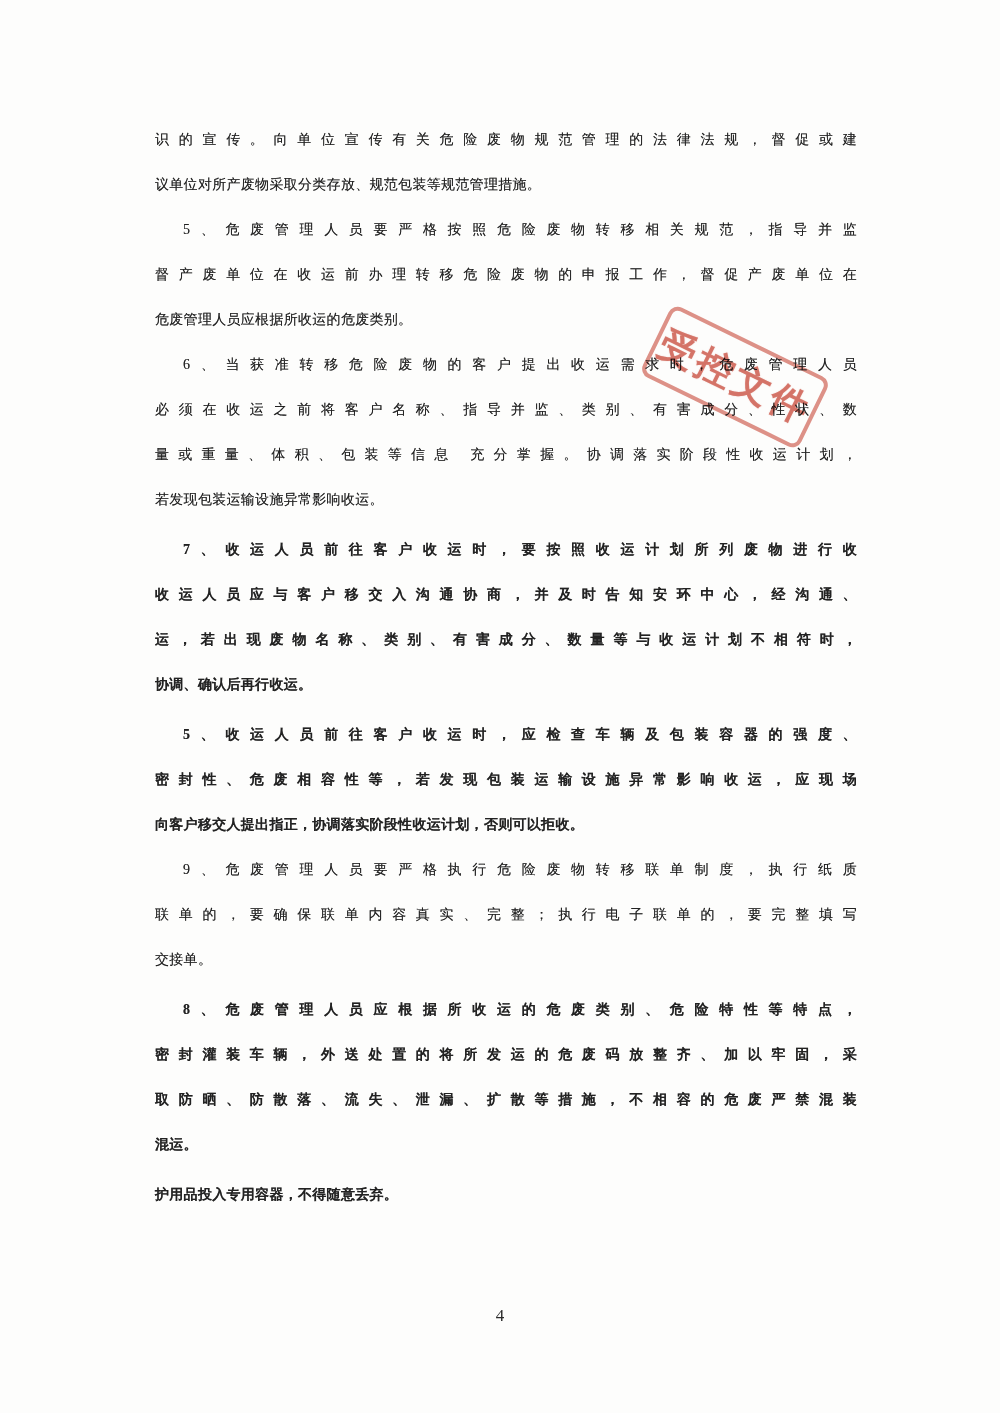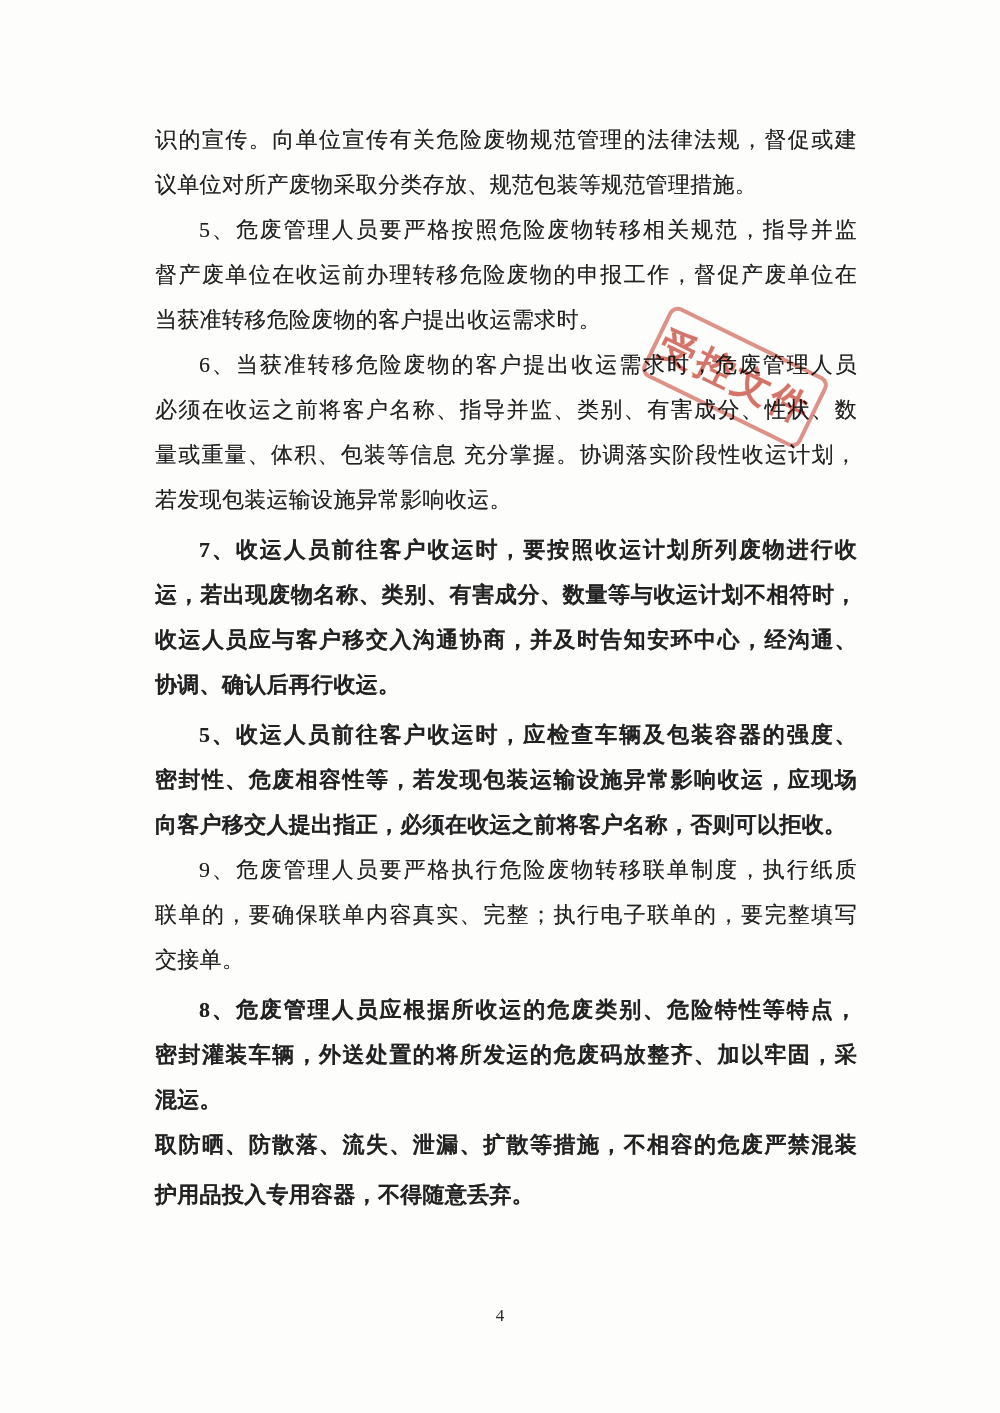--- a/index.html
+++ b/index.html
@@ -18,21 +18,21 @@
   }
   .text-block {
     position: absolute;
     left: 155px;
     top: 117px;
     width: 702px;
   }
   .para { margin: 0; padding: 0; }
   .para.gap { margin-top: 5px; font-weight: bold; }
   .line {
-    font-size: 22px;
+    font-size: 14px;
     line-height: 45px;
     text-align: justify;
     text-align-last: left;
     text-justify: inter-character;
     white-space: normal;
     letter-spacing: 0.3px;
     text-shadow: 0 0 0.5px rgba(40,40,40,0.55);
   }
   .line.just { text-align-last: justify; }
   .line.ind { text-indent: 2em; }
@@ -78,54 +78,54 @@
   <div class="text-block">
 
     <div class="para">
       <div class="line just">识的宣传。向单位宣传有关危险废物规范管理的法律法规，督促或建</div>
       <div class="line">议单位对所产废物采取分类存放、规范包装等规范管理措施。</div>
     </div>
 
     <div class="para">
       <div class="line ind just">5、危废管理人员要严格按照危险废物转移相关规范，指导并监</div>
       <div class="line just">督产废单位在收运前办理转移危险废物的申报工作，督促产废单位在</div>
-      <div class="line">当获准转移危险废物的客户提出收运需求时。</div>
+      <div class="line">危废管理人员应根据所收运的危废类别。</div>
     </div>
 
     <div class="para">
       <div class="line ind just">6、当获准转移危险废物的客户提出收运需求时，危废管理人员</div>
       <div class="line just">必须在收运之前将客户名称、指导并监、类别、有害成分、性状、数</div>
       <div class="line just">量或重量、体积、包装等信息 充分掌握。协调落实阶段性收运计划，</div>
       <div class="line">若发现包装运输设施异常影响收运。</div>
     </div>
 
     <div class="para gap">
       <div class="line ind just">7、收运人员前往客户收运时，要按照收运计划所列废物进行收</div>
+      <div class="line just">收运人员应与客户移交入沟通协商，并及时告知安环中心，经沟通、</div>
       <div class="line just">运，若出现废物名称、类别、有害成分、数量等与收运计划不相符时，</div>
-      <div class="line just">收运人员应与客户移交入沟通协商，并及时告知安环中心，经沟通、</div>
       <div class="line">协调、确认后再行收运。</div>
     </div>
 
     <div class="para gap">
       <div class="line ind just">5、收运人员前往客户收运时，应检查车辆及包装容器的强度、</div>
       <div class="line just">密封性、危废相容性等，若发现包装运输设施异常影响收运，应现场</div>
-      <div class="line">向客户移交人提出指正，必须在收运之前将客户名称，否则可以拒收。</div>
+      <div class="line">向客户移交人提出指正，协调落实阶段性收运计划，否则可以拒收。</div>
     </div>
 
     <div class="para">
       <div class="line ind just">9、危废管理人员要严格执行危险废物转移联单制度，执行纸质</div>
       <div class="line just">联单的，要确保联单内容真实、完整；执行电子联单的，要完整填写</div>
       <div class="line">交接单。</div>
     </div>
 
     <div class="para gap">
       <div class="line ind just">8、危废管理人员应根据所收运的危废类别、危险特性等特点，</div>
       <div class="line just">密封灌装车辆，外送处置的将所发运的危废码放整齐、加以牢固，采</div>
+      <div class="line just">取防晒、防散落、流失、泄漏、扩散等措施，不相容的危废严禁混装</div>
       <div class="line">混运。</div>
-      <div class="line just">取防晒、防散落、流失、泄漏、扩散等措施，不相容的危废严禁混装</div>
     </div>
 
     <div class="para gap">
       <div class="line">护用品投入专用容器，不得随意丢弃。</div>
     </div>
 
   </div>
 
   <div class="stamp">
     <span class="stamp-text">受控文件</span>

